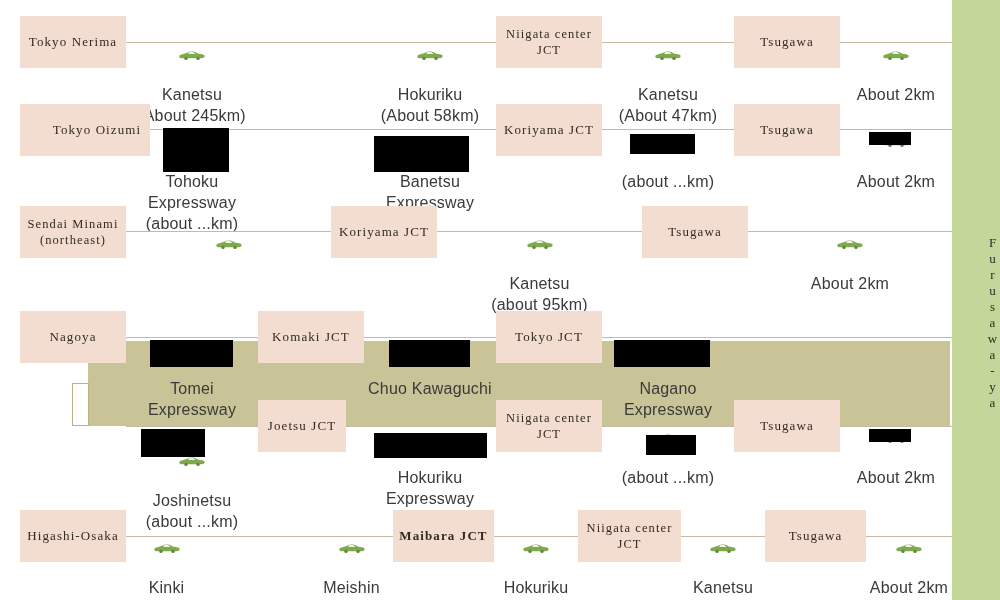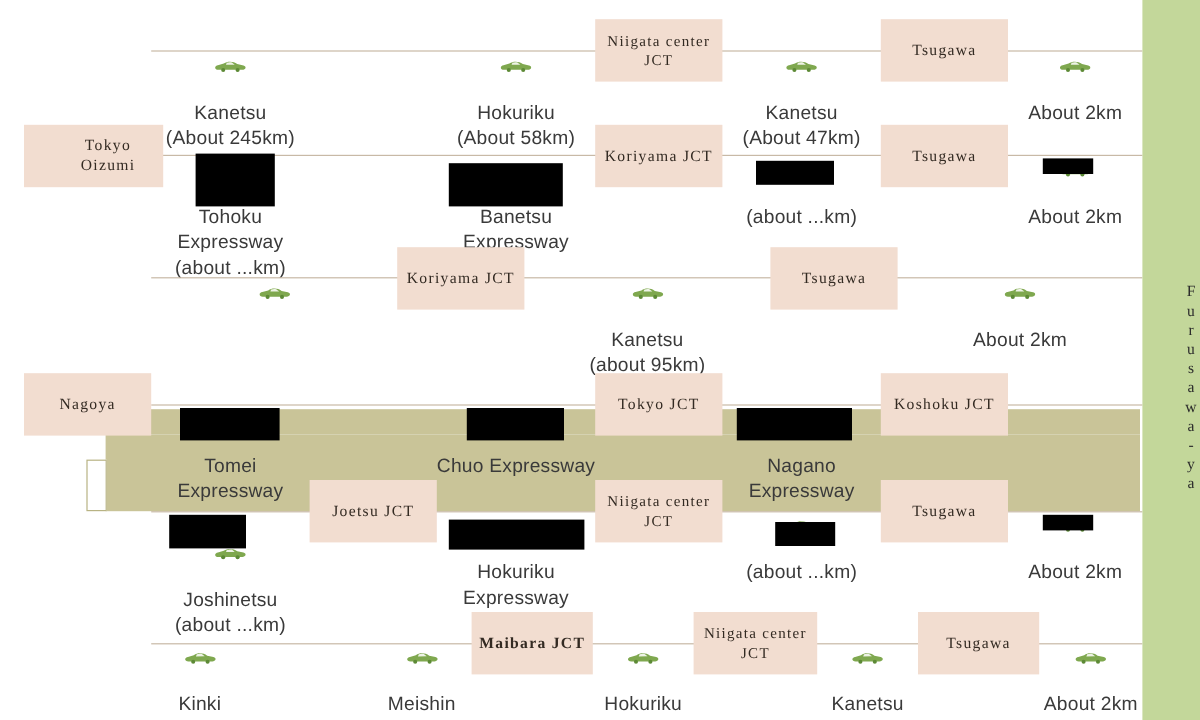--- a/index.html
+++ b/index.html
@@ -112,20 +112,21 @@
 <body>
 
 <div id="stage">
 
   <div class="band" style="left:88px; top:341px; width:862px; height:21px;"></div>
   <div class="band" style="left:88px; top:362px; width:862px; height:64px;"></div>
   <div class="notch" style="left:72px; top:383px; width:17px; height:43px;"></div>
 
   <div class="rule" style="left:126px; top:42px; width:826px;"></div>
 
+  <div class="node" style="left:20px; top:16px; width:106px; height:52px;">Tokyo Nerima</div>
   <div class="node two-line" style="left:496px; top:16px; width:106px; height:52px; white-space:pre-line;">Niigata center
 JCT</div>
   <div class="node" style="left:734px; top:16px; width:106px; height:52px;">Tsugawa</div>
 
   <div class="seg" style="left:126px; top:28px; width:132px;">
     <svg class="car" viewBox="0 0 26 13">
       <path fill="#7fa84f" d="M3 9.2h20c1.3 0 2.3-.7 2.6-1.6.3-1-.4-1.8-1.7-2.1l-5.2-1.1c-1.9-1.4-3.6-2-6-2-2 0-3.6.5-5.2 1.6L2.6 5.4C1.2 5.7.3 6.4.3 7.4c0 1 1 1.8 2.7 1.8z"></path>
       <circle fill="#5d8a36" cx="7" cy="9.4" r="1.7"></circle>
       <circle fill="#5d8a36" cx="19" cy="9.4" r="1.7"></circle>
       <path fill="#eef3e6" d="M10 3.3c1.3-.5 2.8-.6 4.2-.3l2.4 1.9-7.3.1z"></path>
@@ -161,21 +162,21 @@
       <path fill="#7fa84f" d="M3 9.2h20c1.3 0 2.3-.7 2.6-1.6.3-1-.4-1.8-1.7-2.1l-5.2-1.1c-1.9-1.4-3.6-2-6-2-2 0-3.6.5-5.2 1.6L2.6 5.4C1.2 5.7.3 6.4.3 7.4c0 1 1 1.8 2.7 1.8z"></path>
       <circle fill="#5d8a36" cx="7" cy="9.4" r="1.7"></circle>
       <circle fill="#5d8a36" cx="19" cy="9.4" r="1.7"></circle>
       <path fill="#eef3e6" d="M10 3.3c1.3-.5 2.8-.6 4.2-.3l2.4 1.9-7.3.1z"></path>
     </svg>
     <span>About 2km</span>
   </div>
 
   <div class="rule" style="left:126px; top:129px; width:826px;"></div>
 
-  <div class="node" style="left:20px; top:104px; width:116px; height:52px;padding-left:28px;">Tokyo Oizumi</div>
+  <div class="node" style="left:20px; top:104px; width:130px; height:52px;padding-left:28px;">Tokyo Oizumi</div>
   <div class="node" style="left:496px; top:104px; width:106px; height:52px;">Koriyama JCT</div>
   <div class="node" style="left:734px; top:104px; width:106px; height:52px;">Tsugawa</div>
 
   <div class="seg" style="left:126px; top:115px; width:132px;">
     <svg class="car" viewBox="0 0 26 13">
       <path fill="#7fa84f" d="M3 9.2h20c1.3 0 2.3-.7 2.6-1.6.3-1-.4-1.8-1.7-2.1l-5.2-1.1c-1.9-1.4-3.6-2-6-2-2 0-3.6.5-5.2 1.6L2.6 5.4C1.2 5.7.3 6.4.3 7.4c0 1 1 1.8 2.7 1.8z"></path>
       <circle fill="#5d8a36" cx="7" cy="9.4" r="1.7"></circle>
       <circle fill="#5d8a36" cx="19" cy="9.4" r="1.7"></circle>
       <path fill="#eef3e6" d="M10 3.3c1.3-.5 2.8-.6 4.2-.3l2.4 1.9-7.3.1z"></path>
     </svg>
@@ -213,20 +214,22 @@
     <span>About 2km</span>
   </div>
 
   <div class="redact" style="left:163px; top:128px; width:66px; height:44px;"></div>
   <div class="redact" style="left:374px; top:136px; width:95px; height:36px;"></div>
   <div class="redact" style="left:630px; top:134px; width:65px; height:20px;"></div>
   <div class="redact" style="left:869px; top:132px; width:42px; height:13px;"></div>
 
   <div class="rule" style="left:126px; top:231px; width:826px;"></div>
 
+  <div class="node two-line" style="left:20px; top:206px; width:106px; height:52px; white-space:pre-line;">Sendai Minami
+(northeast)</div>
   <div class="node" style="left:331px; top:206px; width:106px; height:52px;">Koriyama JCT</div>
   <div class="node" style="left:642px; top:206px; width:106px; height:52px;">Tsugawa</div>
 
   <div class="seg" style="left:126px; top:217px; width:205px;">
     <svg class="car" viewBox="0 0 26 13">
       <path fill="#7fa84f" d="M3 9.2h20c1.3 0 2.3-.7 2.6-1.6.3-1-.4-1.8-1.7-2.1l-5.2-1.1c-1.9-1.4-3.6-2-6-2-2 0-3.6.5-5.2 1.6L2.6 5.4C1.2 5.7.3 6.4.3 7.4c0 1 1 1.8 2.7 1.8z"></path>
       <circle fill="#5d8a36" cx="7" cy="9.4" r="1.7"></circle>
       <circle fill="#5d8a36" cx="19" cy="9.4" r="1.7"></circle>
       <path fill="#eef3e6" d="M10 3.3c1.3-.5 2.8-.6 4.2-.3l2.4 1.9-7.3.1z"></path>
     </svg>
@@ -249,60 +252,60 @@
       <circle fill="#5d8a36" cx="7" cy="9.4" r="1.7"></circle>
       <circle fill="#5d8a36" cx="19" cy="9.4" r="1.7"></circle>
       <path fill="#eef3e6" d="M10 3.3c1.3-.5 2.8-.6 4.2-.3l2.4 1.9-7.3.1z"></path>
     </svg>
     <span>About 2km</span>
   </div>
 
   <div class="rule" style="left:126px; top:337px; width:826px;"></div>
 
   <div class="node" style="left:20px; top:311px; width:106px; height:52px;text-align:center;">Nagoya</div>
+  <div class="node" style="left:258px; top:311px; width:106px; height:52px;">Komaki JCT</div>
   <div class="node" style="left:496px; top:311px; width:106px; height:52px;">Tokyo JCT</div>
-  <div class="node" style="left:734px; top:311px; width:106px; height:52px;">Koshoku JCT</div>
 
   <div class="seg" style="left:126px; top:322px; width:132px;">
     <svg class="car" viewBox="0 0 26 13">
       <path fill="#7fa84f" d="M3 9.2h20c1.3 0 2.3-.7 2.6-1.6.3-1-.4-1.8-1.7-2.1l-5.2-1.1c-1.9-1.4-3.6-2-6-2-2 0-3.6.5-5.2 1.6L2.6 5.4C1.2 5.7.3 6.4.3 7.4c0 1 1 1.8 2.7 1.8z"></path>
       <circle fill="#5d8a36" cx="7" cy="9.4" r="1.7"></circle>
       <circle fill="#5d8a36" cx="19" cy="9.4" r="1.7"></circle>
       <path fill="#eef3e6" d="M10 3.3c1.3-.5 2.8-.6 4.2-.3l2.4 1.9-7.3.1z"></path>
     </svg>
     <span>Tomei Expressway</span>
   </div>
 
   <div class="seg" style="left:364px; top:322px; width:132px;">
     <svg class="car" viewBox="0 0 26 13">
       <path fill="#7fa84f" d="M3 9.2h20c1.3 0 2.3-.7 2.6-1.6.3-1-.4-1.8-1.7-2.1l-5.2-1.1c-1.9-1.4-3.6-2-6-2-2 0-3.6.5-5.2 1.6L2.6 5.4C1.2 5.7.3 6.4.3 7.4c0 1 1 1.8 2.7 1.8z"></path>
       <circle fill="#5d8a36" cx="7" cy="9.4" r="1.7"></circle>
       <circle fill="#5d8a36" cx="19" cy="9.4" r="1.7"></circle>
       <path fill="#eef3e6" d="M10 3.3c1.3-.5 2.8-.6 4.2-.3l2.4 1.9-7.3.1z"></path>
     </svg>
-    <span>Chuo Expressway</span>
+    <span>Chuo Kawaguchi</span>
   </div>
 
   <div class="seg" style="left:602px; top:322px; width:132px;">
     <svg class="car" viewBox="0 0 26 13">
       <path fill="#7fa84f" d="M3 9.2h20c1.3 0 2.3-.7 2.6-1.6.3-1-.4-1.8-1.7-2.1l-5.2-1.1c-1.9-1.4-3.6-2-6-2-2 0-3.6.5-5.2 1.6L2.6 5.4C1.2 5.7.3 6.4.3 7.4c0 1 1 1.8 2.7 1.8z"></path>
       <circle fill="#5d8a36" cx="7" cy="9.4" r="1.7"></circle>
       <circle fill="#5d8a36" cx="19" cy="9.4" r="1.7"></circle>
       <path fill="#eef3e6" d="M10 3.3c1.3-.5 2.8-.6 4.2-.3l2.4 1.9-7.3.1z"></path>
     </svg>
     <span>Nagano Expressway</span>
   </div>
 
   <div class="redact" style="left:150px; top:340px; width:83px; height:27px;"></div>
   <div class="redact" style="left:389px; top:340px; width:81px; height:27px;"></div>
   <div class="redact" style="left:614px; top:340px; width:96px; height:27px;"></div>
 
   <div class="rule" style="left:126px; top:426px; width:826px;"></div>
 
-  <div class="node" style="left:258px; top:400px; width:106px; height:52px;">Joetsu JCT</div>
+  <div class="node" style="left:258px; top:400px; width:88px; height:52px;">Joetsu JCT</div>
   <div class="node two-line" style="left:496px; top:400px; width:106px; height:52px; white-space:pre-line;">Niigata center
 JCT</div>
   <div class="node" style="left:734px; top:400px; width:106px; height:52px;">Tsugawa</div>
 
   <div class="seg" style="left:126px; top:434px; width:132px;">
     <svg class="car" viewBox="0 0 26 13">
       <path fill="#7fa84f" d="M3 9.2h20c1.3 0 2.3-.7 2.6-1.6.3-1-.4-1.8-1.7-2.1l-5.2-1.1c-1.9-1.4-3.6-2-6-2-2 0-3.6.5-5.2 1.6L2.6 5.4C1.2 5.7.3 6.4.3 7.4c0 1 1 1.8 2.7 1.8z"></path>
       <circle fill="#5d8a36" cx="7" cy="9.4" r="1.7"></circle>
       <circle fill="#5d8a36" cx="19" cy="9.4" r="1.7"></circle>
       <path fill="#eef3e6" d="M10 3.3c1.3-.5 2.8-.6 4.2-.3l2.4 1.9-7.3.1z"></path>
@@ -341,20 +344,21 @@
     <span>About 2km</span>
   </div>
 
   <div class="redact" style="left:141px; top:429px; width:64px; height:28px;"></div>
   <div class="redact" style="left:374px; top:433px; width:113px; height:25px;"></div>
   <div class="redact" style="left:646px; top:435px; width:50px; height:20px;"></div>
   <div class="redact" style="left:869px; top:429px; width:42px; height:13px;"></div>
 
   <div class="rule" style="left:126px; top:536px; width:826px;"></div>
 
+  <div class="node" style="left:20px; top:510px; width:106px; height:52px;">Higashi-Osaka</div>
   <div class="node" style="left:393px; top:510px; width:101px; height:52px;font-weight:bold;">Maibara JCT</div>
   <div class="node two-line" style="left:578px; top:510px; width:103px; height:52px; white-space:pre-line;">Niigata center
 JCT</div>
   <div class="node" style="left:765px; top:510px; width:101px; height:52px;">Tsugawa</div>
 
   <div class="seg" style="left:126px; top:521px; width:81px;">
     <svg class="car" viewBox="0 0 26 13">
       <path fill="#7fa84f" d="M3 9.2h20c1.3 0 2.3-.7 2.6-1.6.3-1-.4-1.8-1.7-2.1l-5.2-1.1c-1.9-1.4-3.6-2-6-2-2 0-3.6.5-5.2 1.6L2.6 5.4C1.2 5.7.3 6.4.3 7.4c0 1 1 1.8 2.7 1.8z"></path>
       <circle fill="#5d8a36" cx="7" cy="9.4" r="1.7"></circle>
       <circle fill="#5d8a36" cx="19" cy="9.4" r="1.7"></circle>

